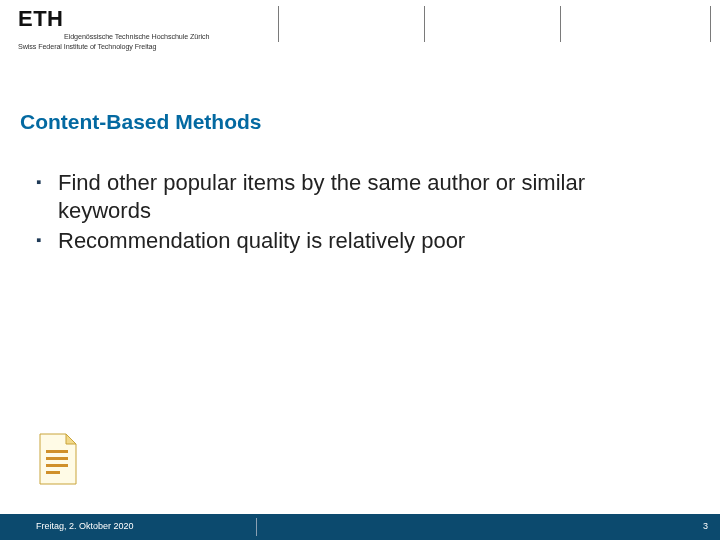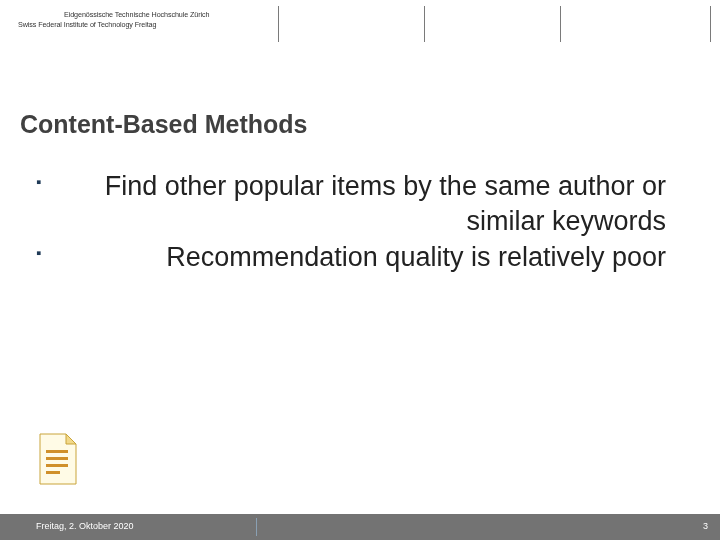--- a/index.html
+++ b/index.html
@@ -14,50 +14,51 @@
   .sep.s3 { left: 560px; }
   .sep.s4 { left: 710px; }
 
   
   .logo-block { position: absolute; top: 8px; left: 18px; }
   .eth { font-weight: 900; font-size: 22px; letter-spacing: 0.5px; color: #111; line-height: 1; }
   .eth-sub1 { font-size: 7.2px; color: #333; margin-top: 2px; letter-spacing: -0.1px; padding-left: 46px; }
   .eth-sub2 { font-size: 7.2px; color: #333; margin-top: 1px; letter-spacing: -0.1px; }
 
   
-  .title { position: absolute; top: 110px; left: 20px; font-size: 25px; font-weight: 700; color: #404040; }
+  .title { position: absolute; top: 110px; left: 20px; font-size: 21px; font-weight: 700; color: #0369a1; }
 
   
   .bullets { position: absolute; top: 169px; left: 36px; width: 630px; }
-  .bullets li { list-style: none; position: relative; font-size: 27px; color: #222; line-height: 1.28; padding-left: 22px; margin-bottom: 2px; text-align: right; }
+  .bullets li { list-style: none; position: relative; font-size: 22px; color: #222; line-height: 1.28; padding-left: 22px; margin-bottom: 2px; }
   .bullets li::before { content: "\25AA"; position: absolute; left: 0; top: 0; font-size: 15px; color: #1f3a57; line-height: 26px; }
 
   
   .doc-icon { position: absolute; left: 36px; top: 432px; width: 44px; height: 56px; }
 
   
-  .footer { position: absolute; left: 0; bottom: 0; width: 720px; height: 26px; background: #737373; color: #fff; font-size: 9px; }
+  .footer { position: absolute; left: 0; bottom: 0; width: 720px; height: 26px; background: #0c4a6e; color: #fff; font-size: 9px; }
   .footer .date { position: absolute; left: 36px; top: 7px; }
   .footer .vline { position: absolute; top: 4px; width: 1px; height: 18px; background: #8aa0b3; }
   .footer .vline.v1 { left: 256px; }
   .footer .pagenum { position: absolute; right: 12px; top: 7px; }
 </style>
 </head>
 <body>
 
 <div class="slide">
 
   <div class="top-seps">
     <div class="sep s1"></div>
     <div class="sep s2"></div>
     <div class="sep s3"></div>
     <div class="sep s4"></div>
   </div>
 
   <div class="logo-block">
+    <div class="eth">ETH</div>
     <div class="eth-sub1">Eidgenössische Technische Hochschule Zürich</div>
     <div class="eth-sub2">Swiss Federal Institute of Technology Freitag</div>
   </div>
 
   <div class="title">Content-Based Methods</div>
 
   <ul class="bullets">
     <li>Find other popular items by the same author or similar keywords</li>
     <li>Recommendation quality is relatively poor</li>
   </ul>

